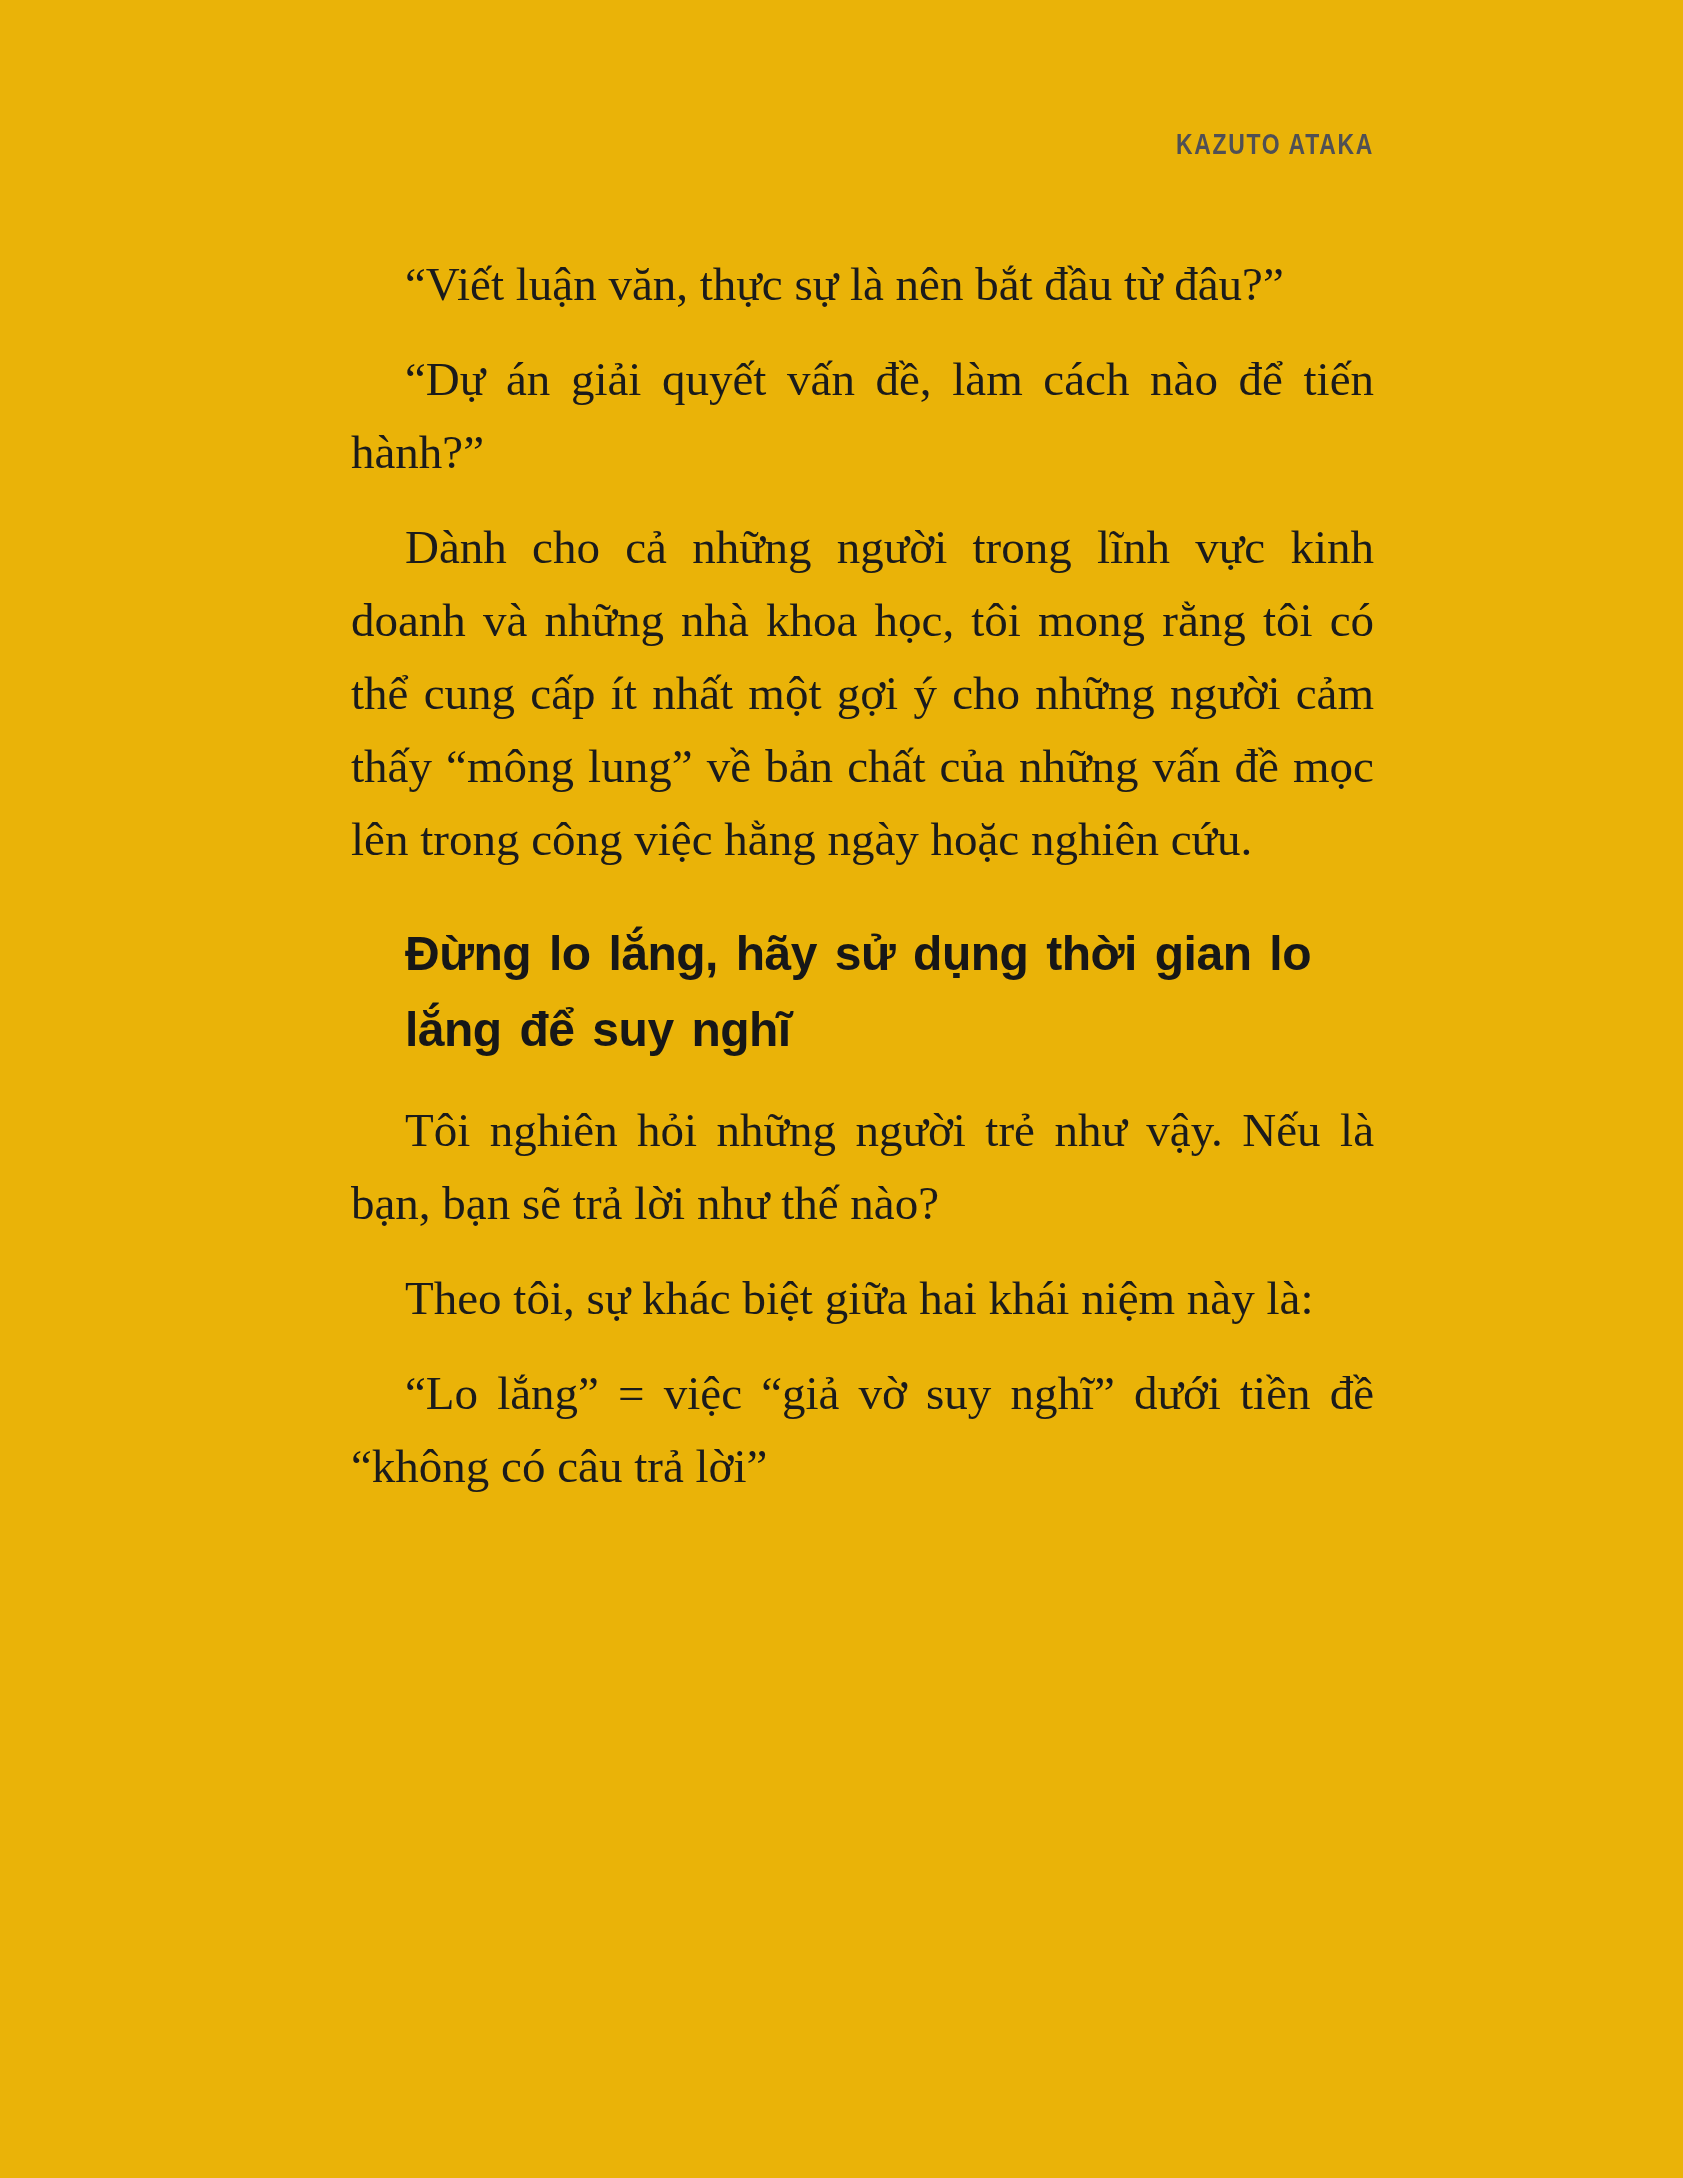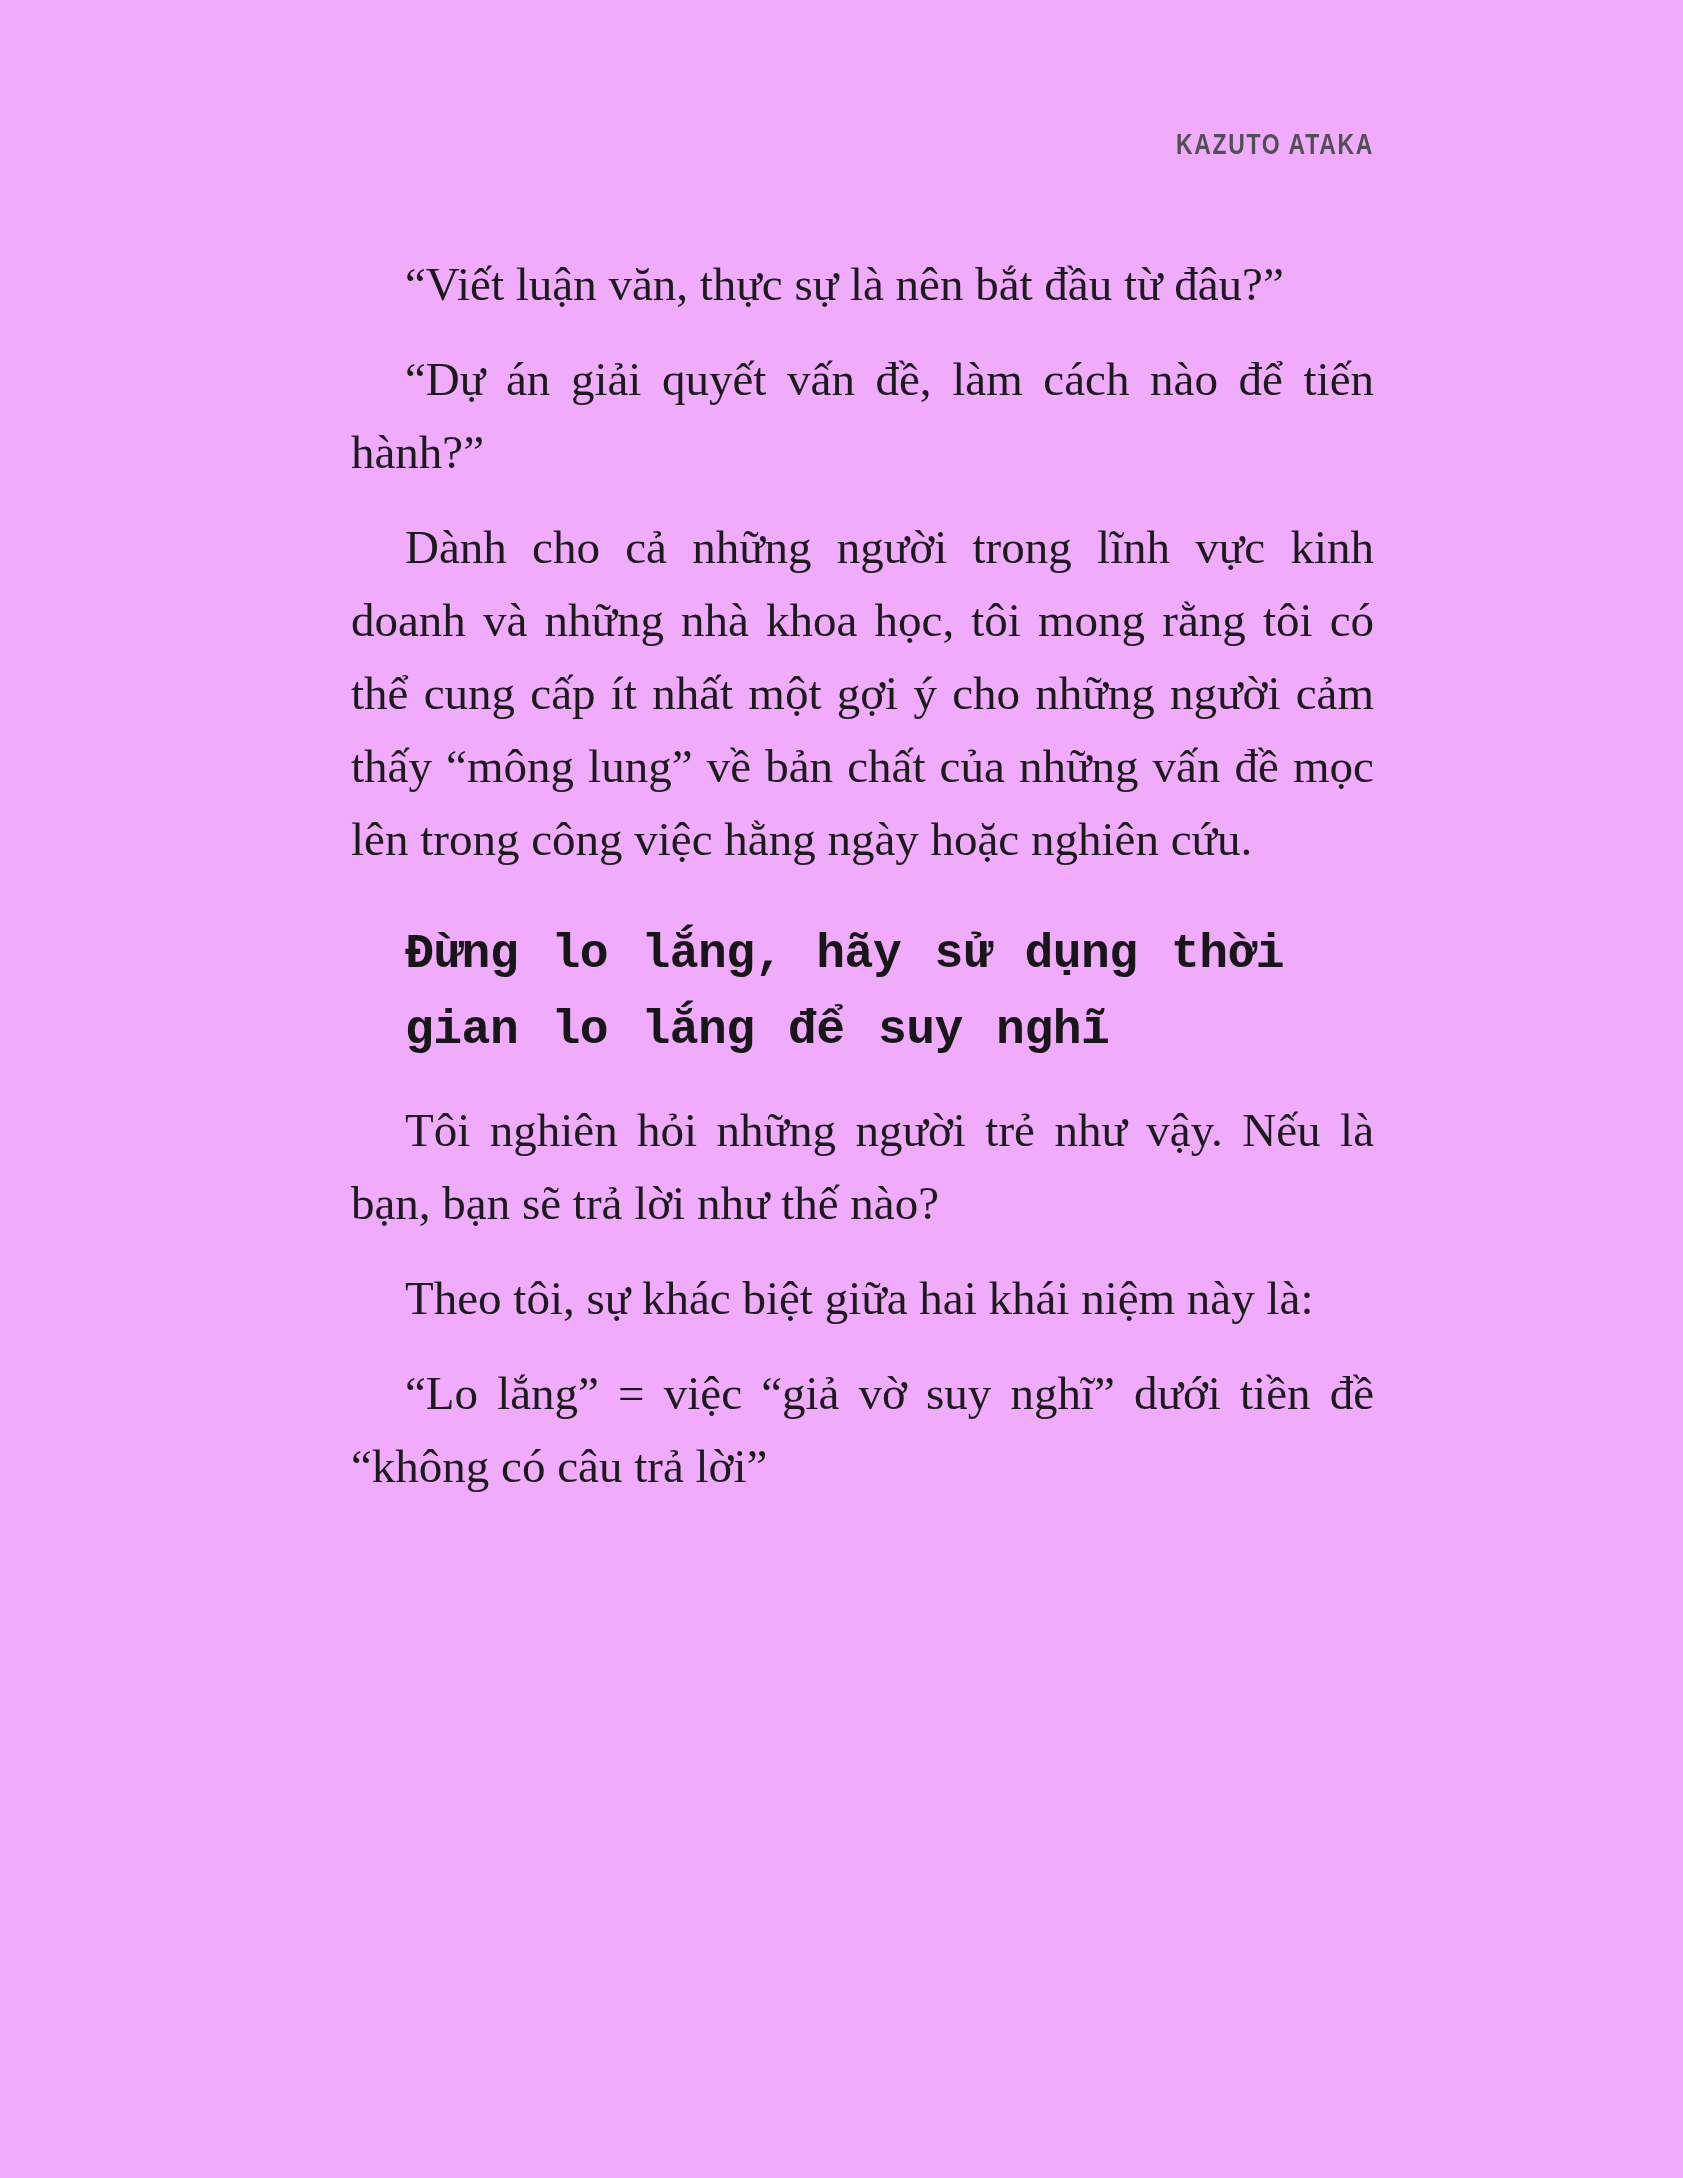--- a/index.html
+++ b/index.html
@@ -4,21 +4,21 @@
 <style>
   html, body {
     margin: 0;
     padding: 0;
     background: #ffffff;
   }
   .page {
     position: relative;
     width: 1683px;
     height: 2178px;
-    background: #f0abfc;
+    background: #eab308;
     overflow: hidden;
     font-family: "Liberation Serif", serif;
     color: #1b1b1b;
   }
   .running-head {
     position: absolute;
     top: 129px;
     left: 351px;
     width: 1023px;
     text-align: right;
@@ -43,21 +43,21 @@
     text-align: justify;
   }
   .content p {
     margin: 0 0 22px 0;
     text-indent: 54px;
   }
   .content p.noindent {
     text-indent: 0;
   }
   .content .heading {
-    font-family: Liberation Mono, monospace;
+    font-family: Liberation Sans, sans-serif;
     font-weight: 700;
     font-size: 48px;
     line-height: 76px;
     letter-spacing: -0.5px;
     word-spacing: 5px;
     text-align: left;
     text-indent: 0;
     padding-left: 54px;
     margin: 40px 0 26px 0;
     color: #171717;

